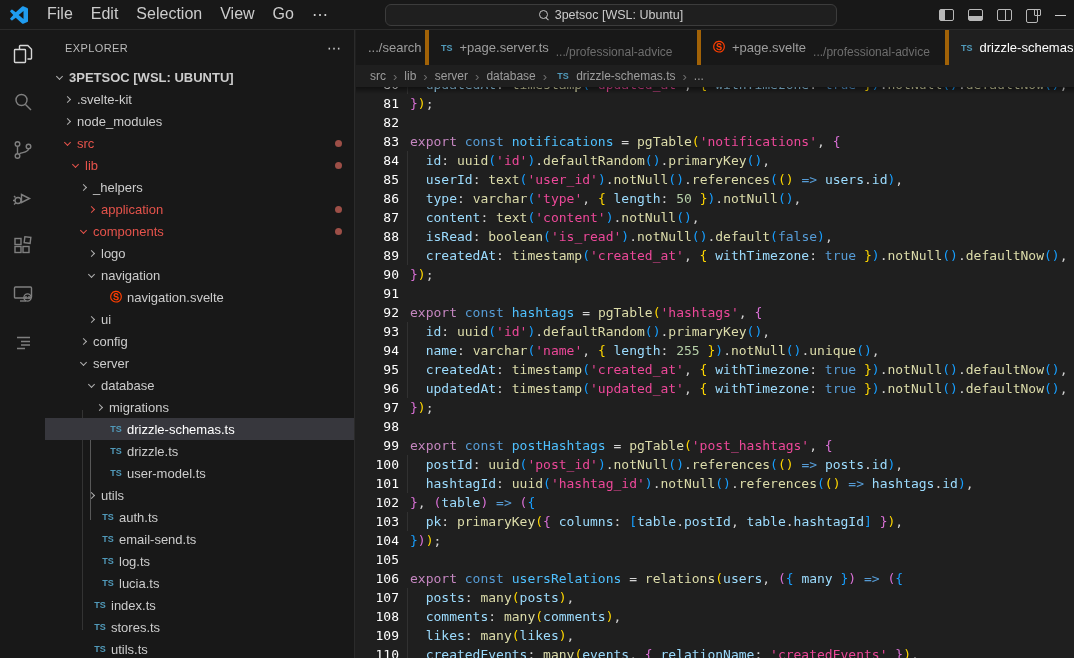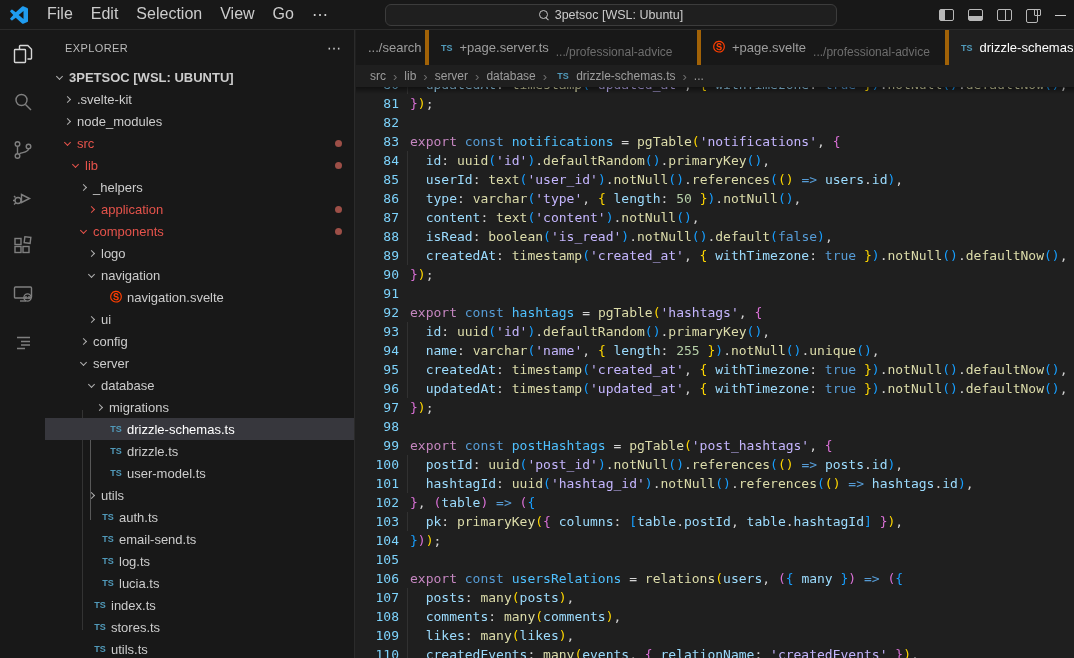--- a/index.html
+++ b/index.html
@@ -74,25 +74,25 @@
   .tab .fileicon { flex:0 0 auto; }
   .breadcrumbs { position:absolute; left:0; right:0; top:35px; height:22px; display:flex; align-items:center;
     padding-left:14px; gap:7px; font-size:12px; color:#9d9d9d; background:#1f1f1f; }
   .breadcrumbs .sep { color:#6e6e6e; font-size:13px; }
   .breadcrumbs .crumb { display:flex; align-items:center; gap:4px; cursor:default; }
   .codewrap { position:absolute; left:0; right:0; top:57px; bottom:0; overflow:hidden; }
   .codeshadow { position:absolute; left:0; right:0; top:57px; height:7px; z-index:5;
     background:linear-gradient(to bottom, rgba(0,0,0,0.45), rgba(0,0,0,0)); pointer-events:none; }
   .codelines { position:relative; top:-12px; font-family:"DejaVu Sans Mono",monospace; font-size:13px; }
   .cl { position:relative; height:19px; line-height:19px; display:flex; }
-  .ln { flex:0 0 43px; text-align:right; color:#7dd3fc; user-select:none; }
+  .ln { flex:0 0 43px; text-align:right; color:#ffffff; user-select:none; }
   .ct { padding-left:11px; white-space:pre; }
   .cl.ind::before { content:""; position:absolute; left:51px; top:0; bottom:0; width:1px; background:#313131; }
   .tk-k{color:#C586C0}.tk-c{color:#569CD6}.tk-d{color:#4FC1FF}.tk-f{color:#DCDCAA}
-  .tk-s{color:#c4b5fd}.tk-p{color:#9CDCFE}.tk-n{color:#B5CEA8}.tk-o{color:#D4D4D4}
+  .tk-s{color:#ec4899}.tk-p{color:#9CDCFE}.tk-n{color:#B5CEA8}.tk-o{color:#D4D4D4}
   .tk-b1{color:#FFD700}.tk-b2{color:#DA70D6}.tk-b3{color:#179FFF}
 </style>
 </head>
 <body>
 
 <div id="app">
 
   <div class="titlebar">
     <svg class="vsc-logo" viewBox="0 0 100 100">
       <path fill="#1F9CF0" d="M96.5 10.8 74 1.6a6 6 0 0 0-6.9 1.2L32 34.6 13.3 20.4a4 4 0 0 0-5.1.2L2.1 26a4 4 0 0 0 0 5.9L18.3 50 2.1 68.1a4 4 0 0 0 0 5.9l6.1 5.5a4 4 0 0 0 5.1.2L32 65.4l35.1 32a6 6 0 0 0 6.9 1.1l22.5-9.1a6 6 0 0 0 3.5-5.5V16.3a6 6 0 0 0-3.5-5.5ZM75 72.8 48.4 50 75 27.2Z"></path>

